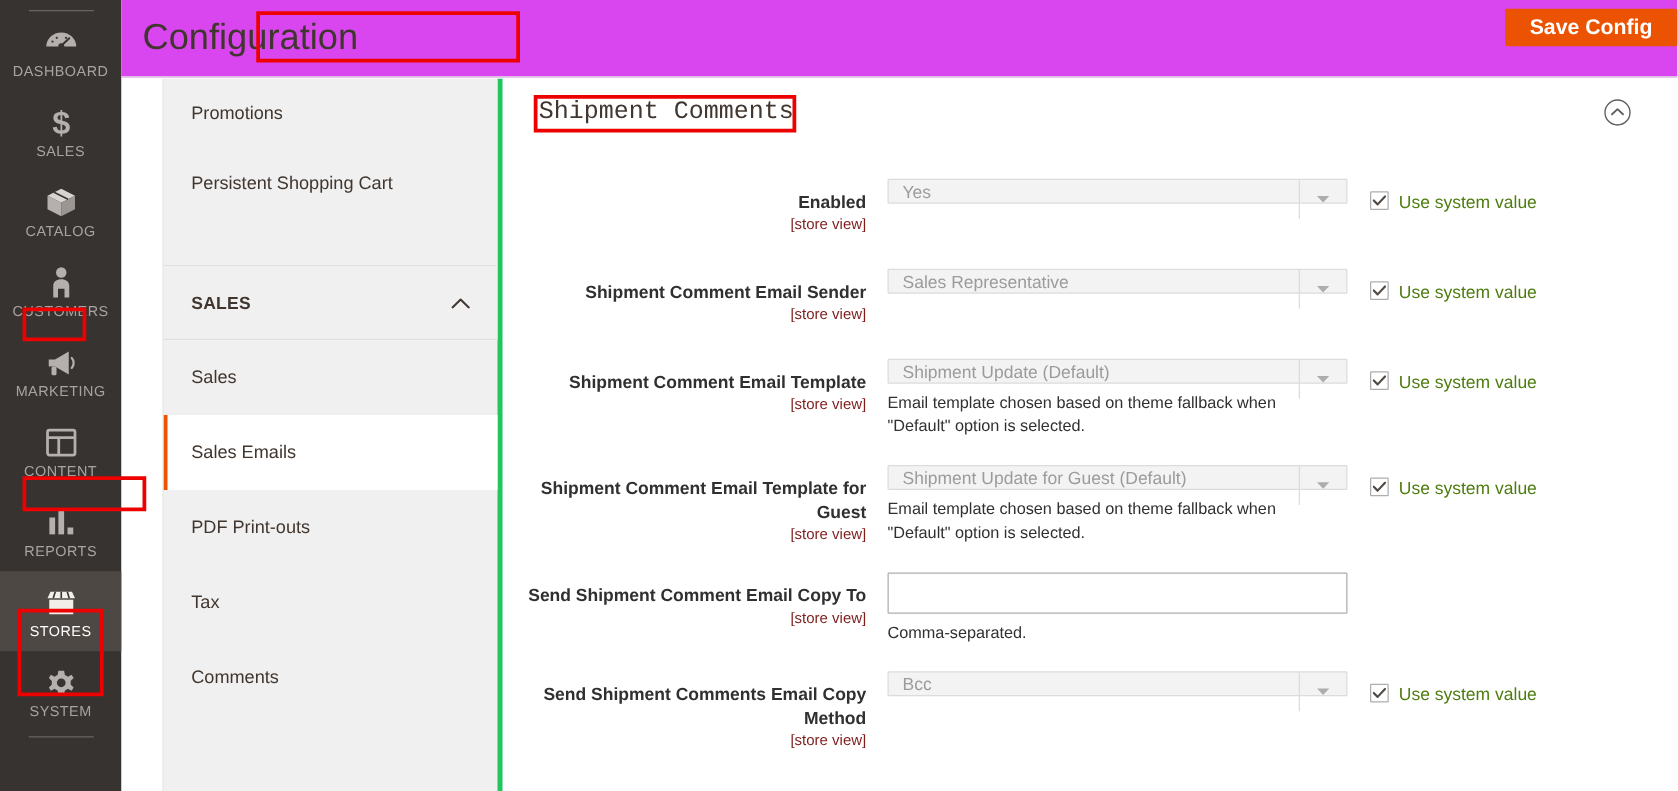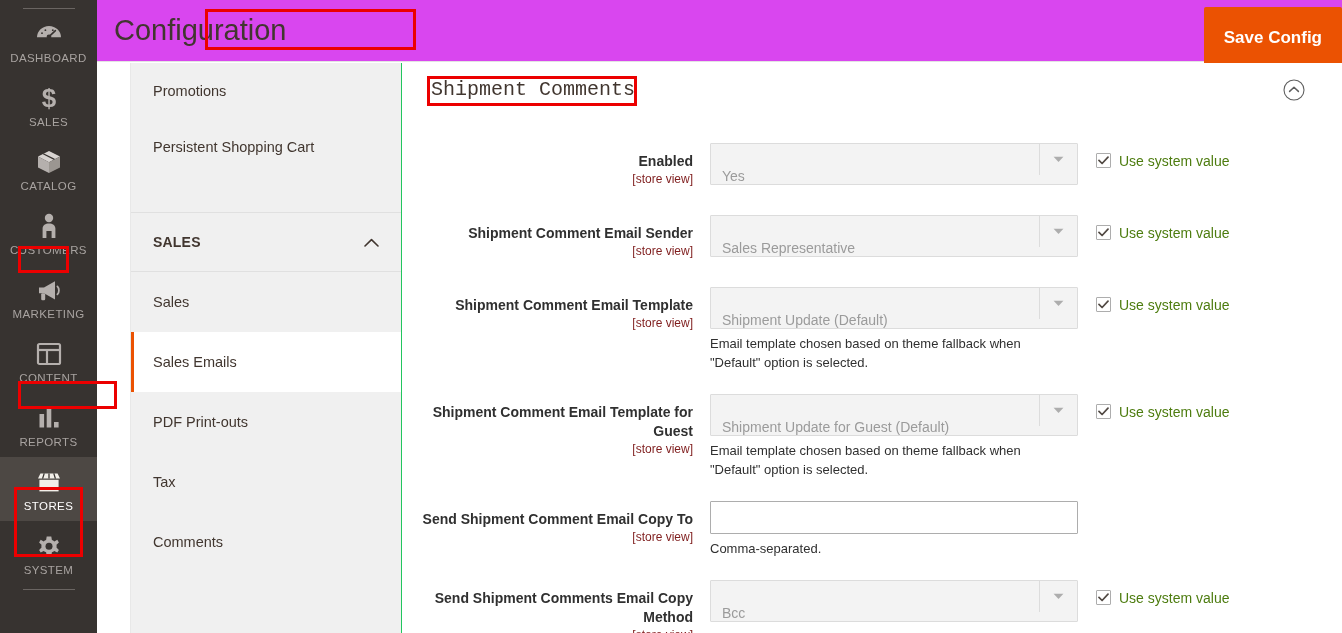--- a/index.html
+++ b/index.html
@@ -71,31 +71,31 @@
     position: absolute; left: 108px; top: 9px;
     width: 211px; height: 41px;
     border: 3px solid #ec0000; pointer-events: none; z-index: 30;
   }
   .save-config-btn {
     position: absolute; right: 0px; top: 7px;
     background: #eb5202; color: #ffffff;
     border: none; border-radius: 2px;
     font-size: 17px; font-weight: bold;
     font-family: "Liberation Sans", sans-serif;
-    padding: 20px 20px;
+    padding: 4px 20px;
     cursor: pointer;
     line-height: 22px;
   }
 
   
   .config-nav {
     position: absolute; left: 130px; top: 63px;
     width: 272px; height: 570px;
     background: #f0f0f0;
-    border-right: 1px solid #22c55e;
+    border-right: 4px solid #22c55e;
     border-left: 1px solid #e8e8e8;
   }
   .nav-group-plain { background: #f0f0f0; }
   .nav-link {
     display: block;
     padding: 17px 0 17px 22px;
     font-size: 14.5px; color: #41362f;
     text-decoration: none; cursor: pointer;
     font-family: "Liberation Sans", sans-serif;
     line-height: 22px;
@@ -184,25 +184,25 @@
   }
   .fscope {
     font-size: 12px; color: #7f1d1d; font-weight: normal;
     line-height: 17px; display: block;
     font-family: "Liberation Sans", sans-serif;
   }
   .fctrl { flex: none; width: 368px; }
 
   .sel {
     position: relative;
-    width: 368px; height: 42px;
+    width: 368px; height: 20px;
     background: #f3f3f3;
     border: 1px solid #dcdcdc;
     border-radius: 1px;
-    display: flex; align-items: flex-end;
+    display: flex; align-items: center;
     cursor: pointer;
   }
   .sel .sel-text {
     padding-left: 11px;
     font-size: 14px; color: #9b9b9b;
     font-family: "Liberation Sans", sans-serif;
     white-space: nowrap; overflow: hidden;
   }
   .sel .sel-arrow {
     position: absolute; right: 0; top: 0;

